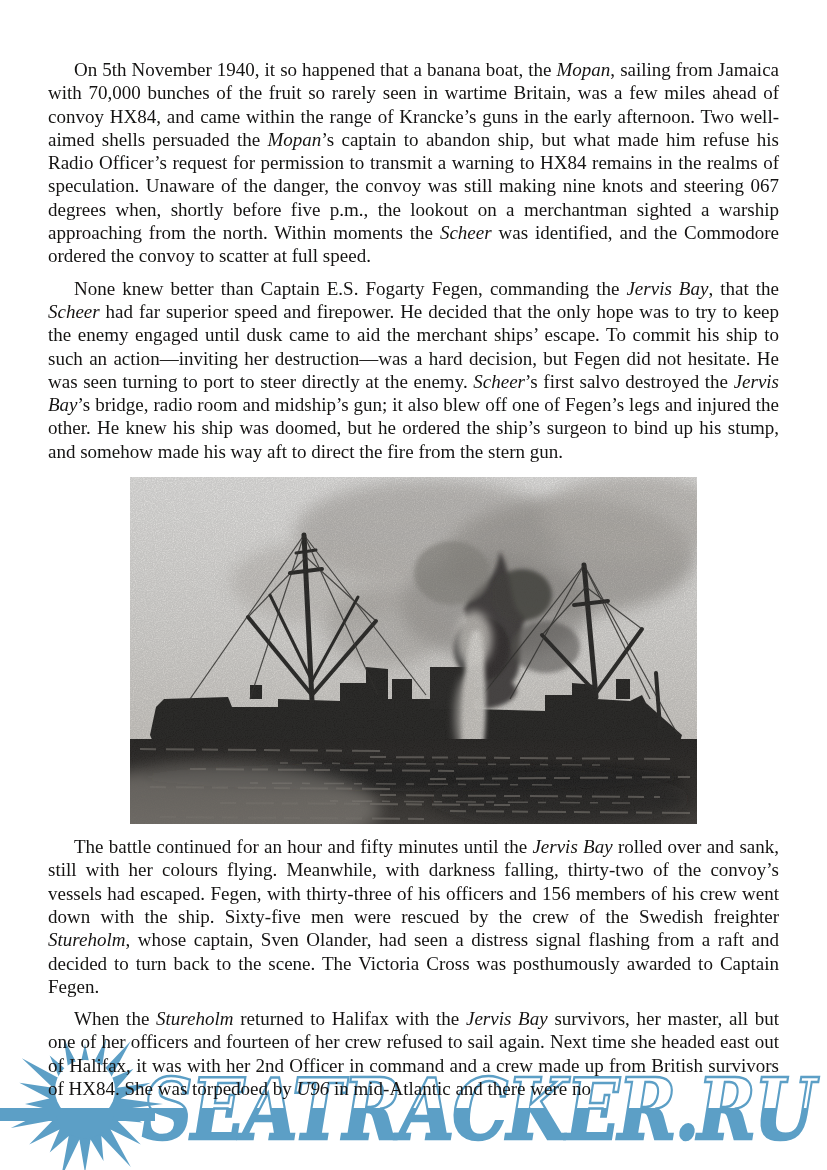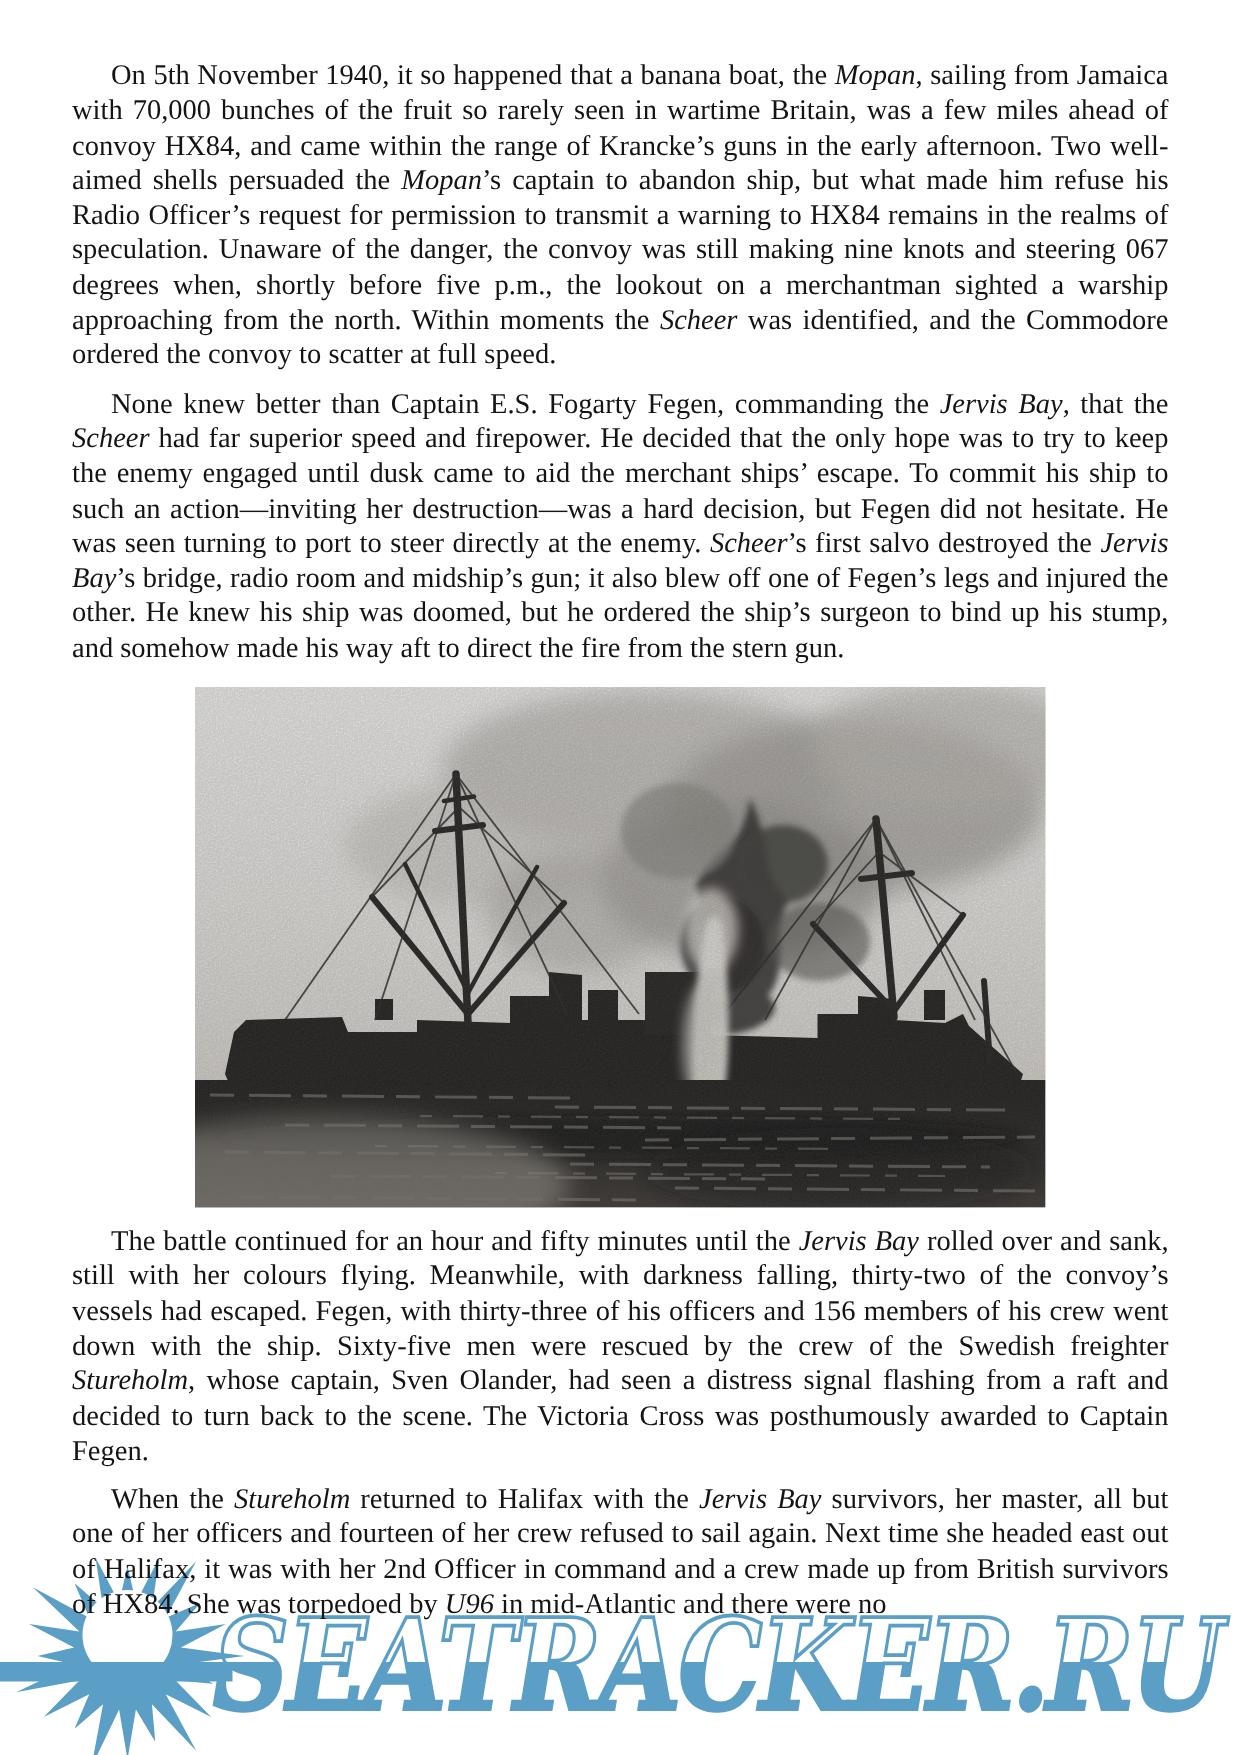--- a/index.html
+++ b/index.html
@@ -4,21 +4,21 @@
 <style>
   html,body{margin:0;padding:0;}
   body{
     width:827px;height:1170px;position:relative;overflow:hidden;
     background:#ffffff;
     font-family:"Liberation Serif", serif;
   }
   
   .content{
     position:absolute;left:0;top:0;right:0;bottom:0;
-    padding:39px 48px 0 48px;
+    padding:58px 48px 0 48px;
     z-index:2;
   }
   .content p{
     margin:0 0 9px 0;
     text-indent:26px;
     font-size:19px;
     line-height:23.3px;
     text-align:justify;
     color:#151413;
   }

